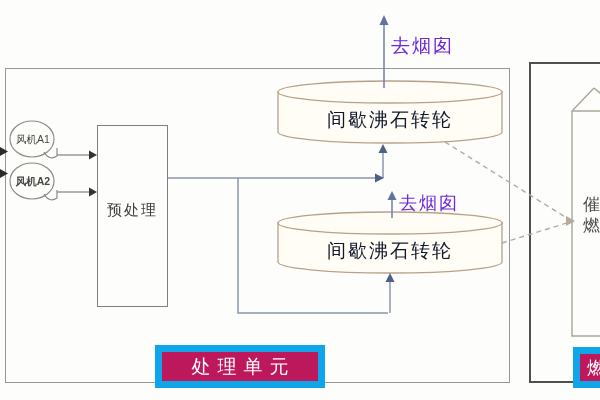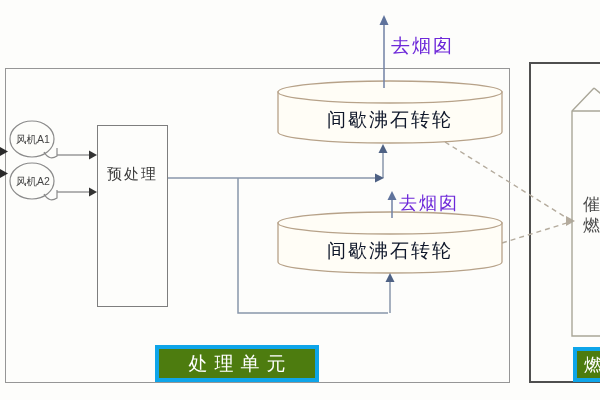--- a/index.html
+++ b/index.html
@@ -16,41 +16,41 @@
   .frame-right{
     left:529px;top:62px;width:95px;height:317px;
     border:2px solid #4f4f4f;background:transparent;
   }
   .pre-box{
     left:97px;top:125px;width:69px;height:180px;
     border:1px solid #7e7e7e;
     display:flex;justify-content:center;align-items:flex-start;
   }
   .pre-box span{
-    margin-top:39px;font-size:15px;color:#3a3a3a;letter-spacing:2px;white-space:nowrap;
+    margin-top:75px;font-size:15px;color:#3a3a3a;letter-spacing:2px;white-space:nowrap;
   }
   .rotor-label{
     left:290px;width:200px;text-align:center;
     font-size:19px;color:#0f172a;letter-spacing:2px;white-space:nowrap;
   }
   .rotor-label.top{top:107px;}
   .rotor-label.bottom{top:238px;}
   .chimney-label{
     color:#6d28d9;white-space:nowrap;letter-spacing:2px;
   }
   .chimney-label.top{left:391px;top:33px;font-size:19px;}
   .chimney-label.mid{left:399px;top:191px;font-size:18px;}
   .fan-label{
     left:11px;width:44px;text-align:center;
     font-size:10.5px;color:#454545;white-space:nowrap;
   }
   .fan-label.f1{top:133px;}
-  .fan-label.f2{top:175px;}
+  .fan-label.f2{top:175px;font-weight:bold;}
   .badge{
-    background:#4d7c0f;border:4px solid #0ea5e9;color:#ffffff;
+    background:#be185d;border:7px solid #0ea5e9;color:#ffffff;
     display:flex;align-items:center;
   }
   .badge.process{
     left:155px;top:345px;width:156px;height:29px;
     justify-content:center;font-size:19px;letter-spacing:7px;text-indent:7px;
   }
   .badge.burn{
     left:573px;top:347px;width:150px;height:27px;
     justify-content:flex-start;padding-left:7px;font-size:18px;letter-spacing:6px;
   }

